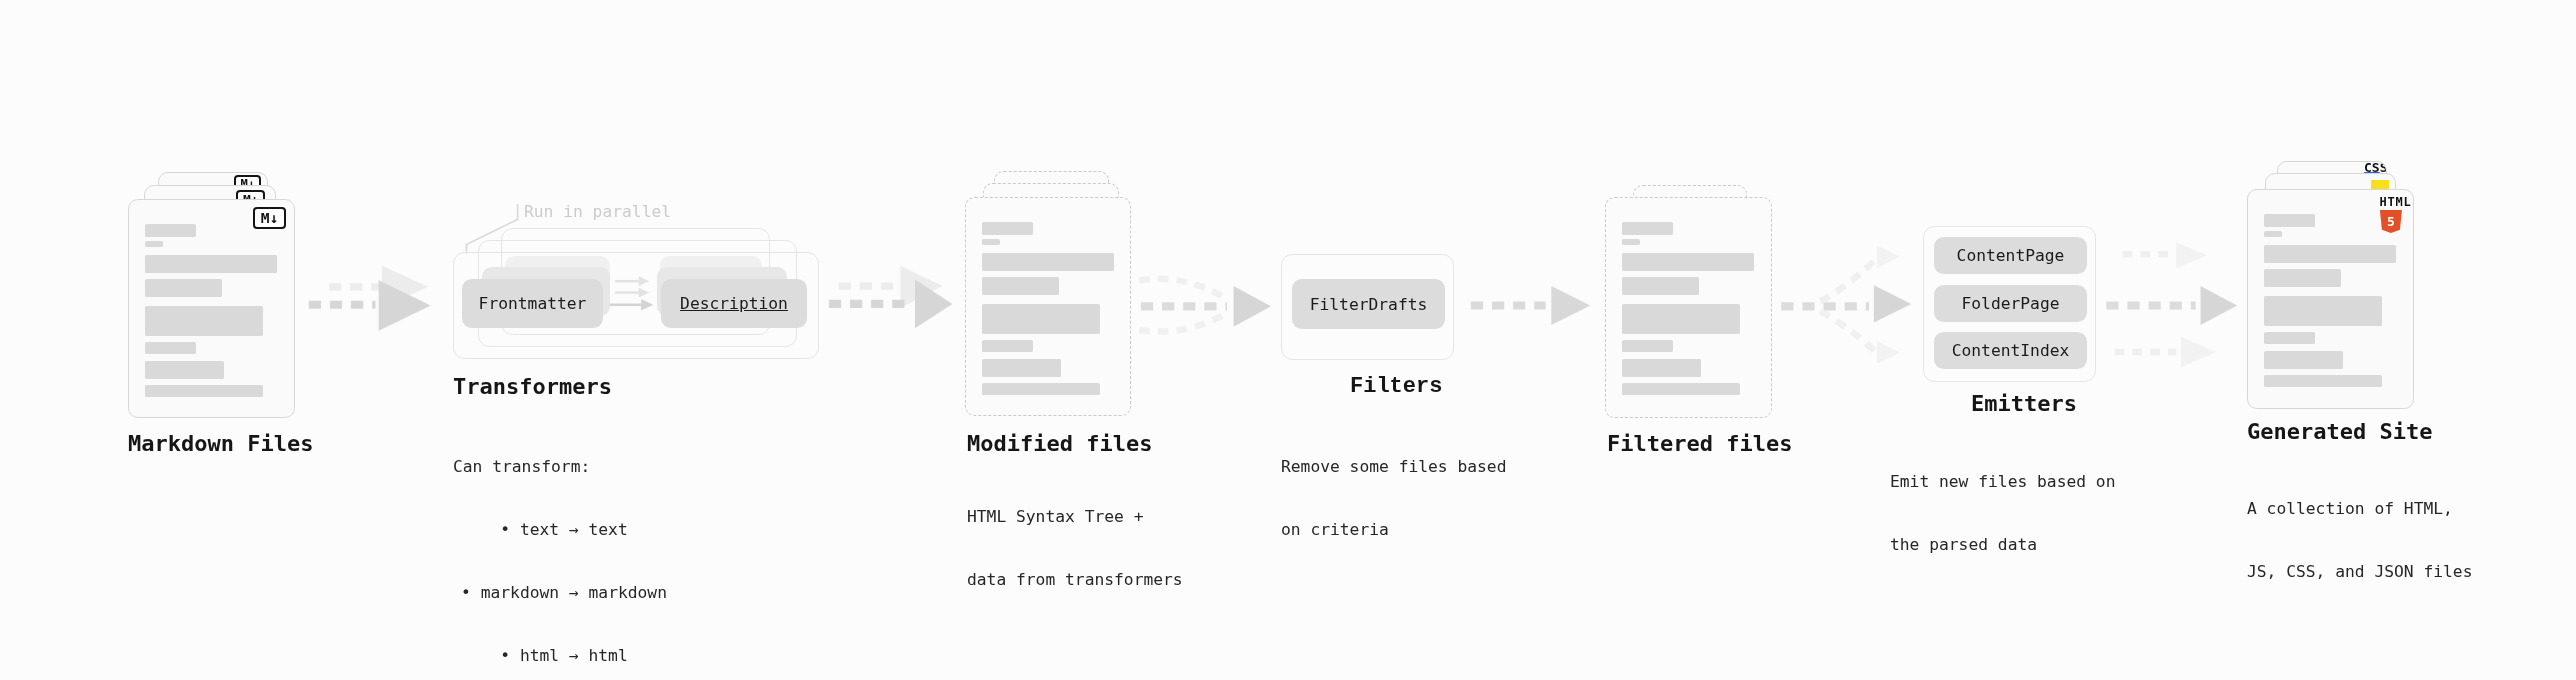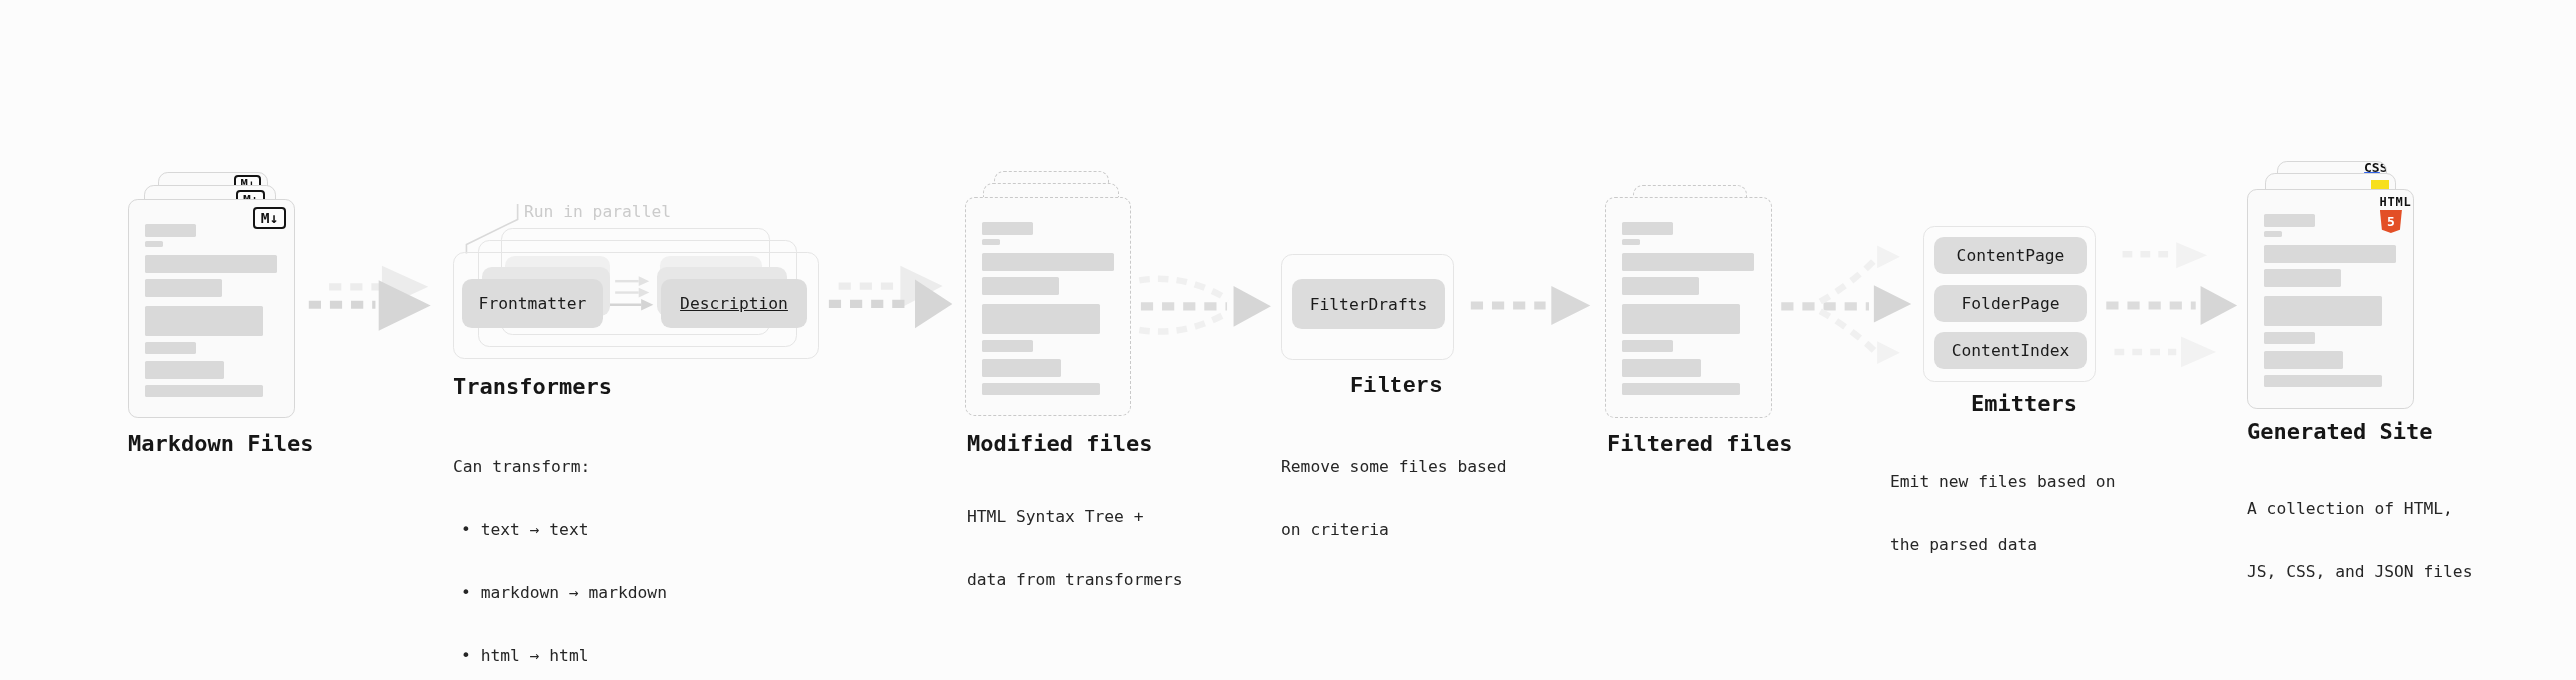--- a/index.html
+++ b/index.html
@@ -29,21 +29,21 @@
   .bar{position:absolute;background:#d9d9d9;border-radius:1.6px;}
 
   .obox{position:absolute;box-sizing:border-box;border:1.6px solid #e5e5e5;border-radius:11.4px;background:transparent;}
   .pill{position:absolute;box-sizing:border-box;background:#dcdcdc;border-radius:9.8px;
         display:flex;align-items:center;justify-content:center;font-size:16.3px;color:#1b1b1b;white-space:pre;}
   .pill.l2{background:#e7e7e7;}
   .pill.l3{background:#f0f0f0;}
 
   .stage-label{position:absolute;font-size:22px;font-weight:700;color:#161616;white-space:pre;line-height:24.4px;}
   .desc{position:absolute;font-size:16.3px;line-height:21px;color:#262626;white-space:pre;}
-  .desc .indent{padding-left:8.1px;}
+  .desc .indent{padding-left:8.1px;text-align:center;}
   .callout{position:absolute;font-size:16.3px;color:#cbcbcb;white-space:pre;}
 
   .mdicon{position:absolute;box-sizing:border-box;border:2.4px solid #141414;border-radius:4.1px;background:#fdfdfd;
           display:flex;align-items:center;justify-content:center;font-weight:bold;color:#141414;}
   .mdicon.front{right:8.1px;top:6.5px;width:32.5px;height:22px;font-size:14.6px;}
   .mdicon.c2{right:9.8px;top:4.1px;width:29px;height:19.5px;font-size:13px;border-width:2px;}
   .mdicon.c3{right:5.7px;top:2.4px;width:27px;height:18px;font-size:12.2px;border-width:2px;}
 
   .css-badge{position:absolute;right:5.7px;top:3.3px;width:16.3px;text-align:center;}
   .css-badge .t{display:block;font-size:13px;line-height:5.7px;font-weight:bold;color:#111;}

